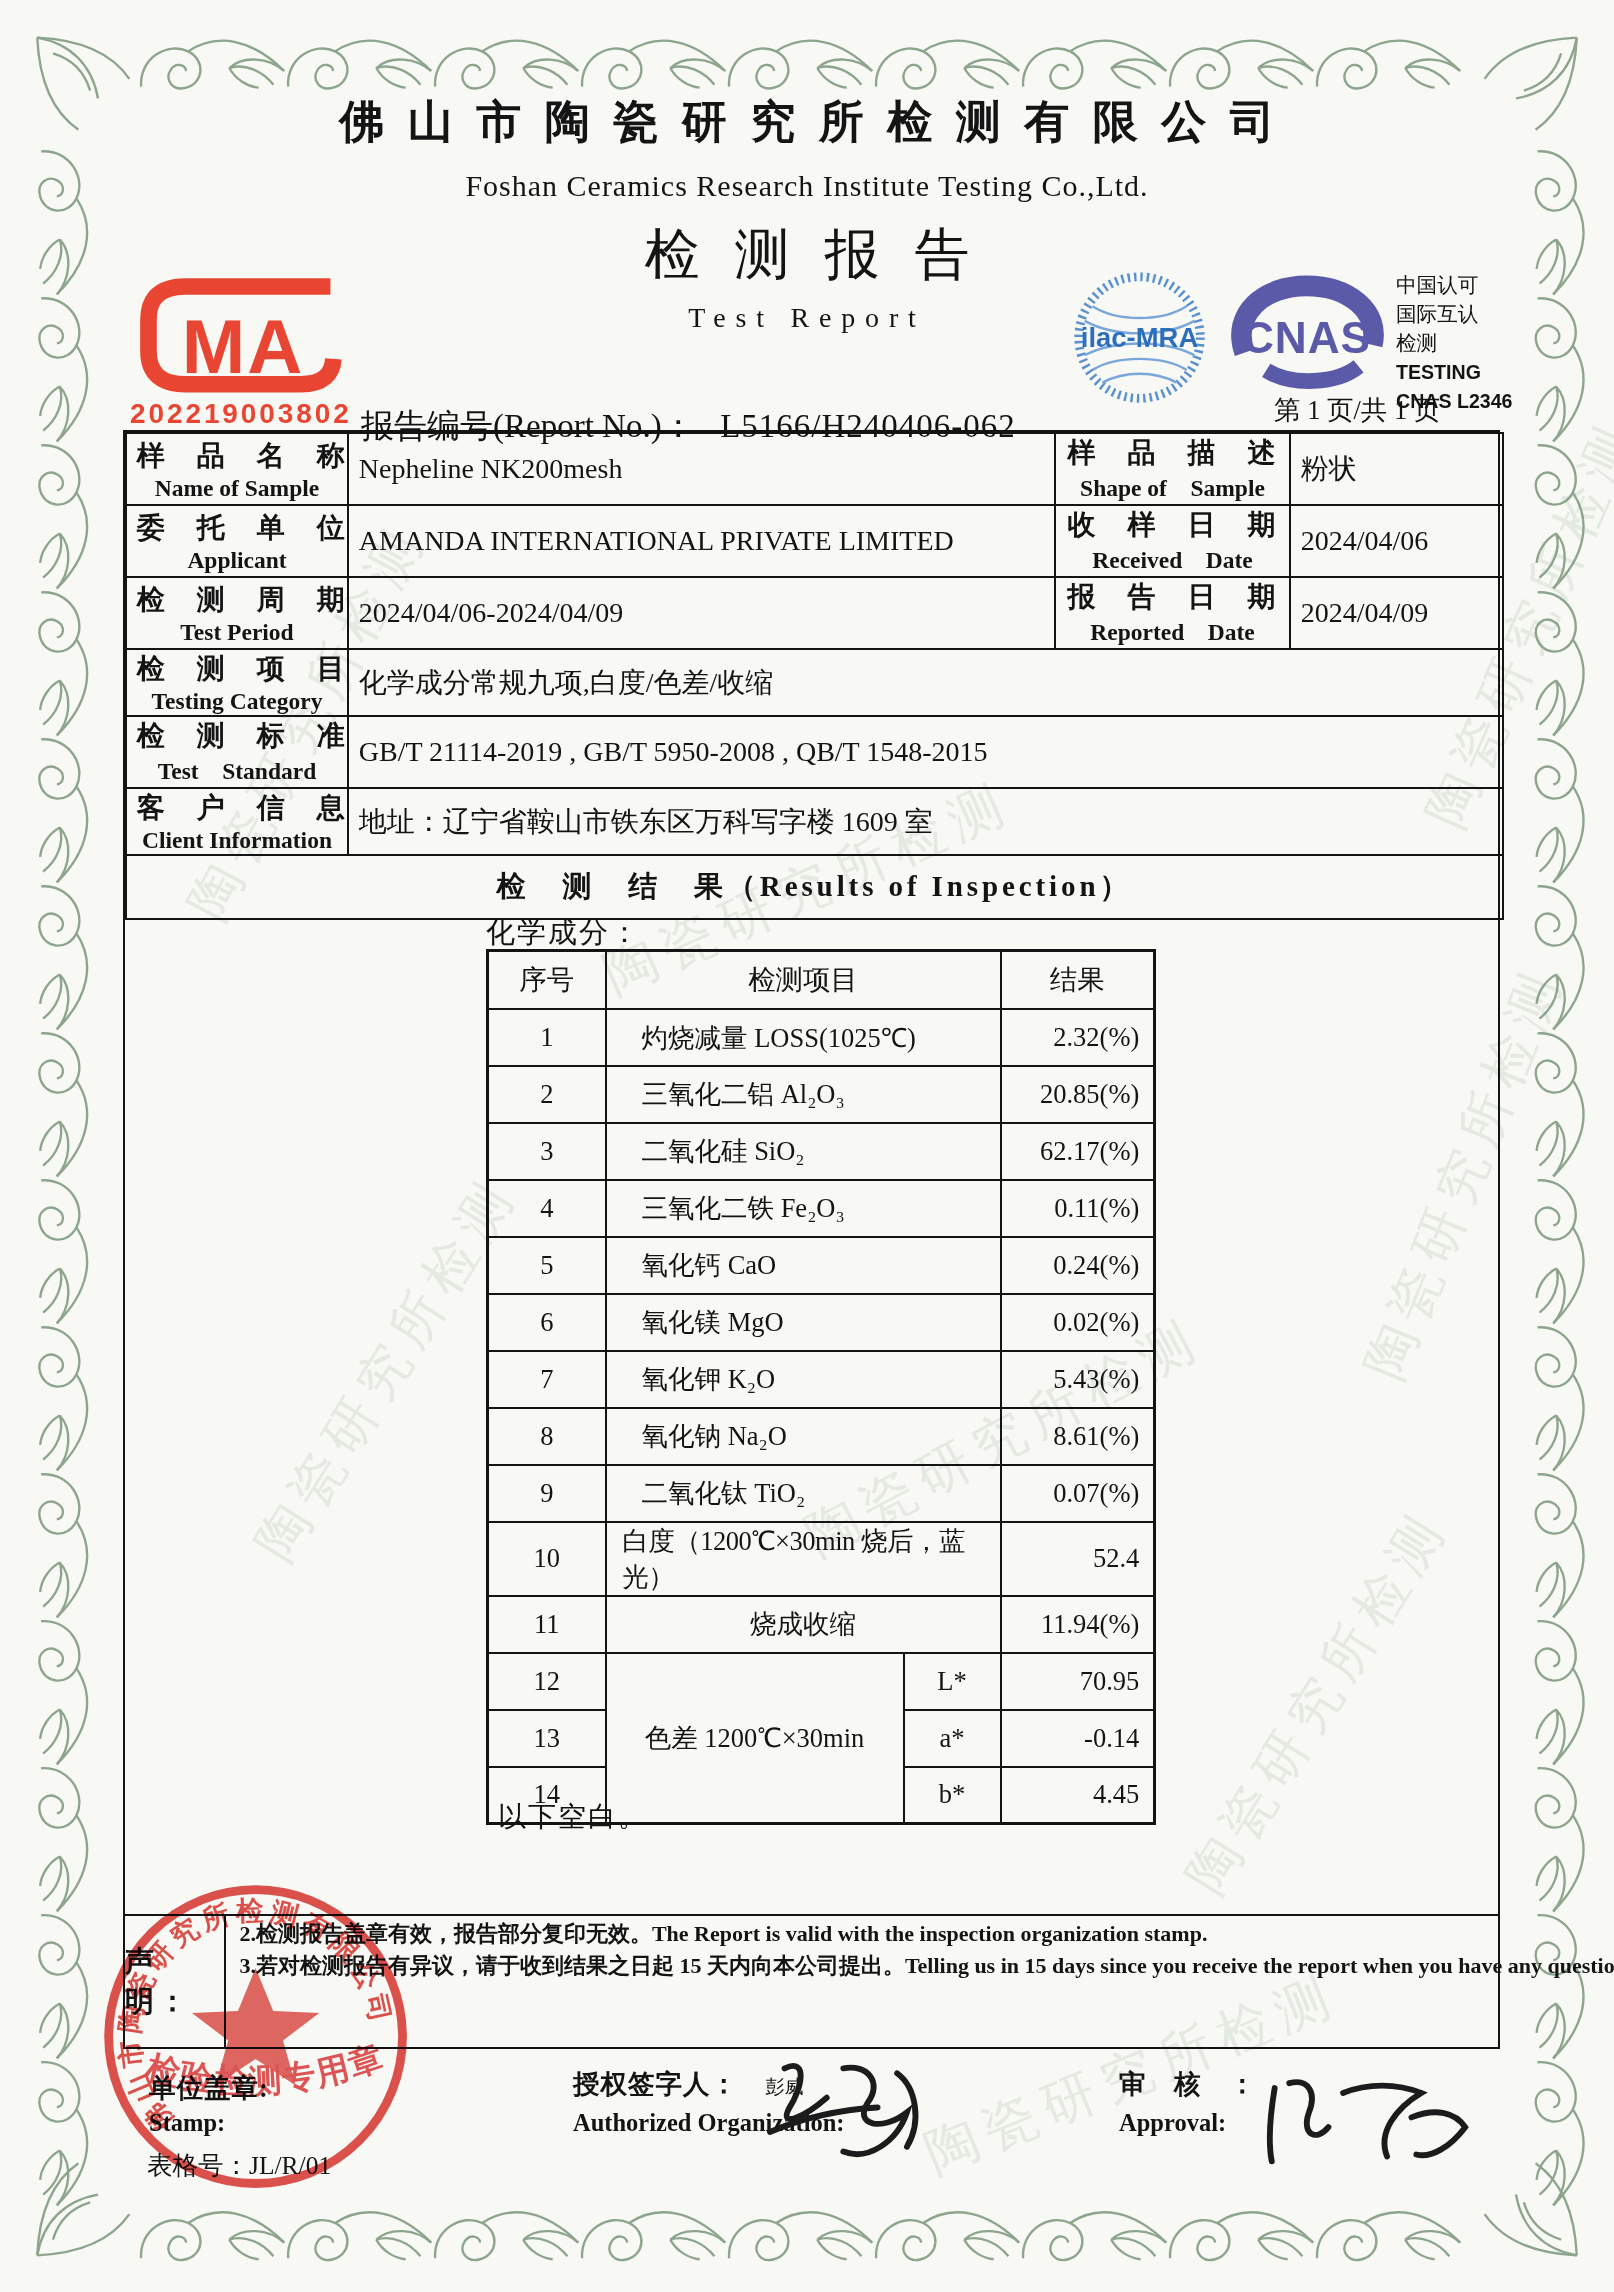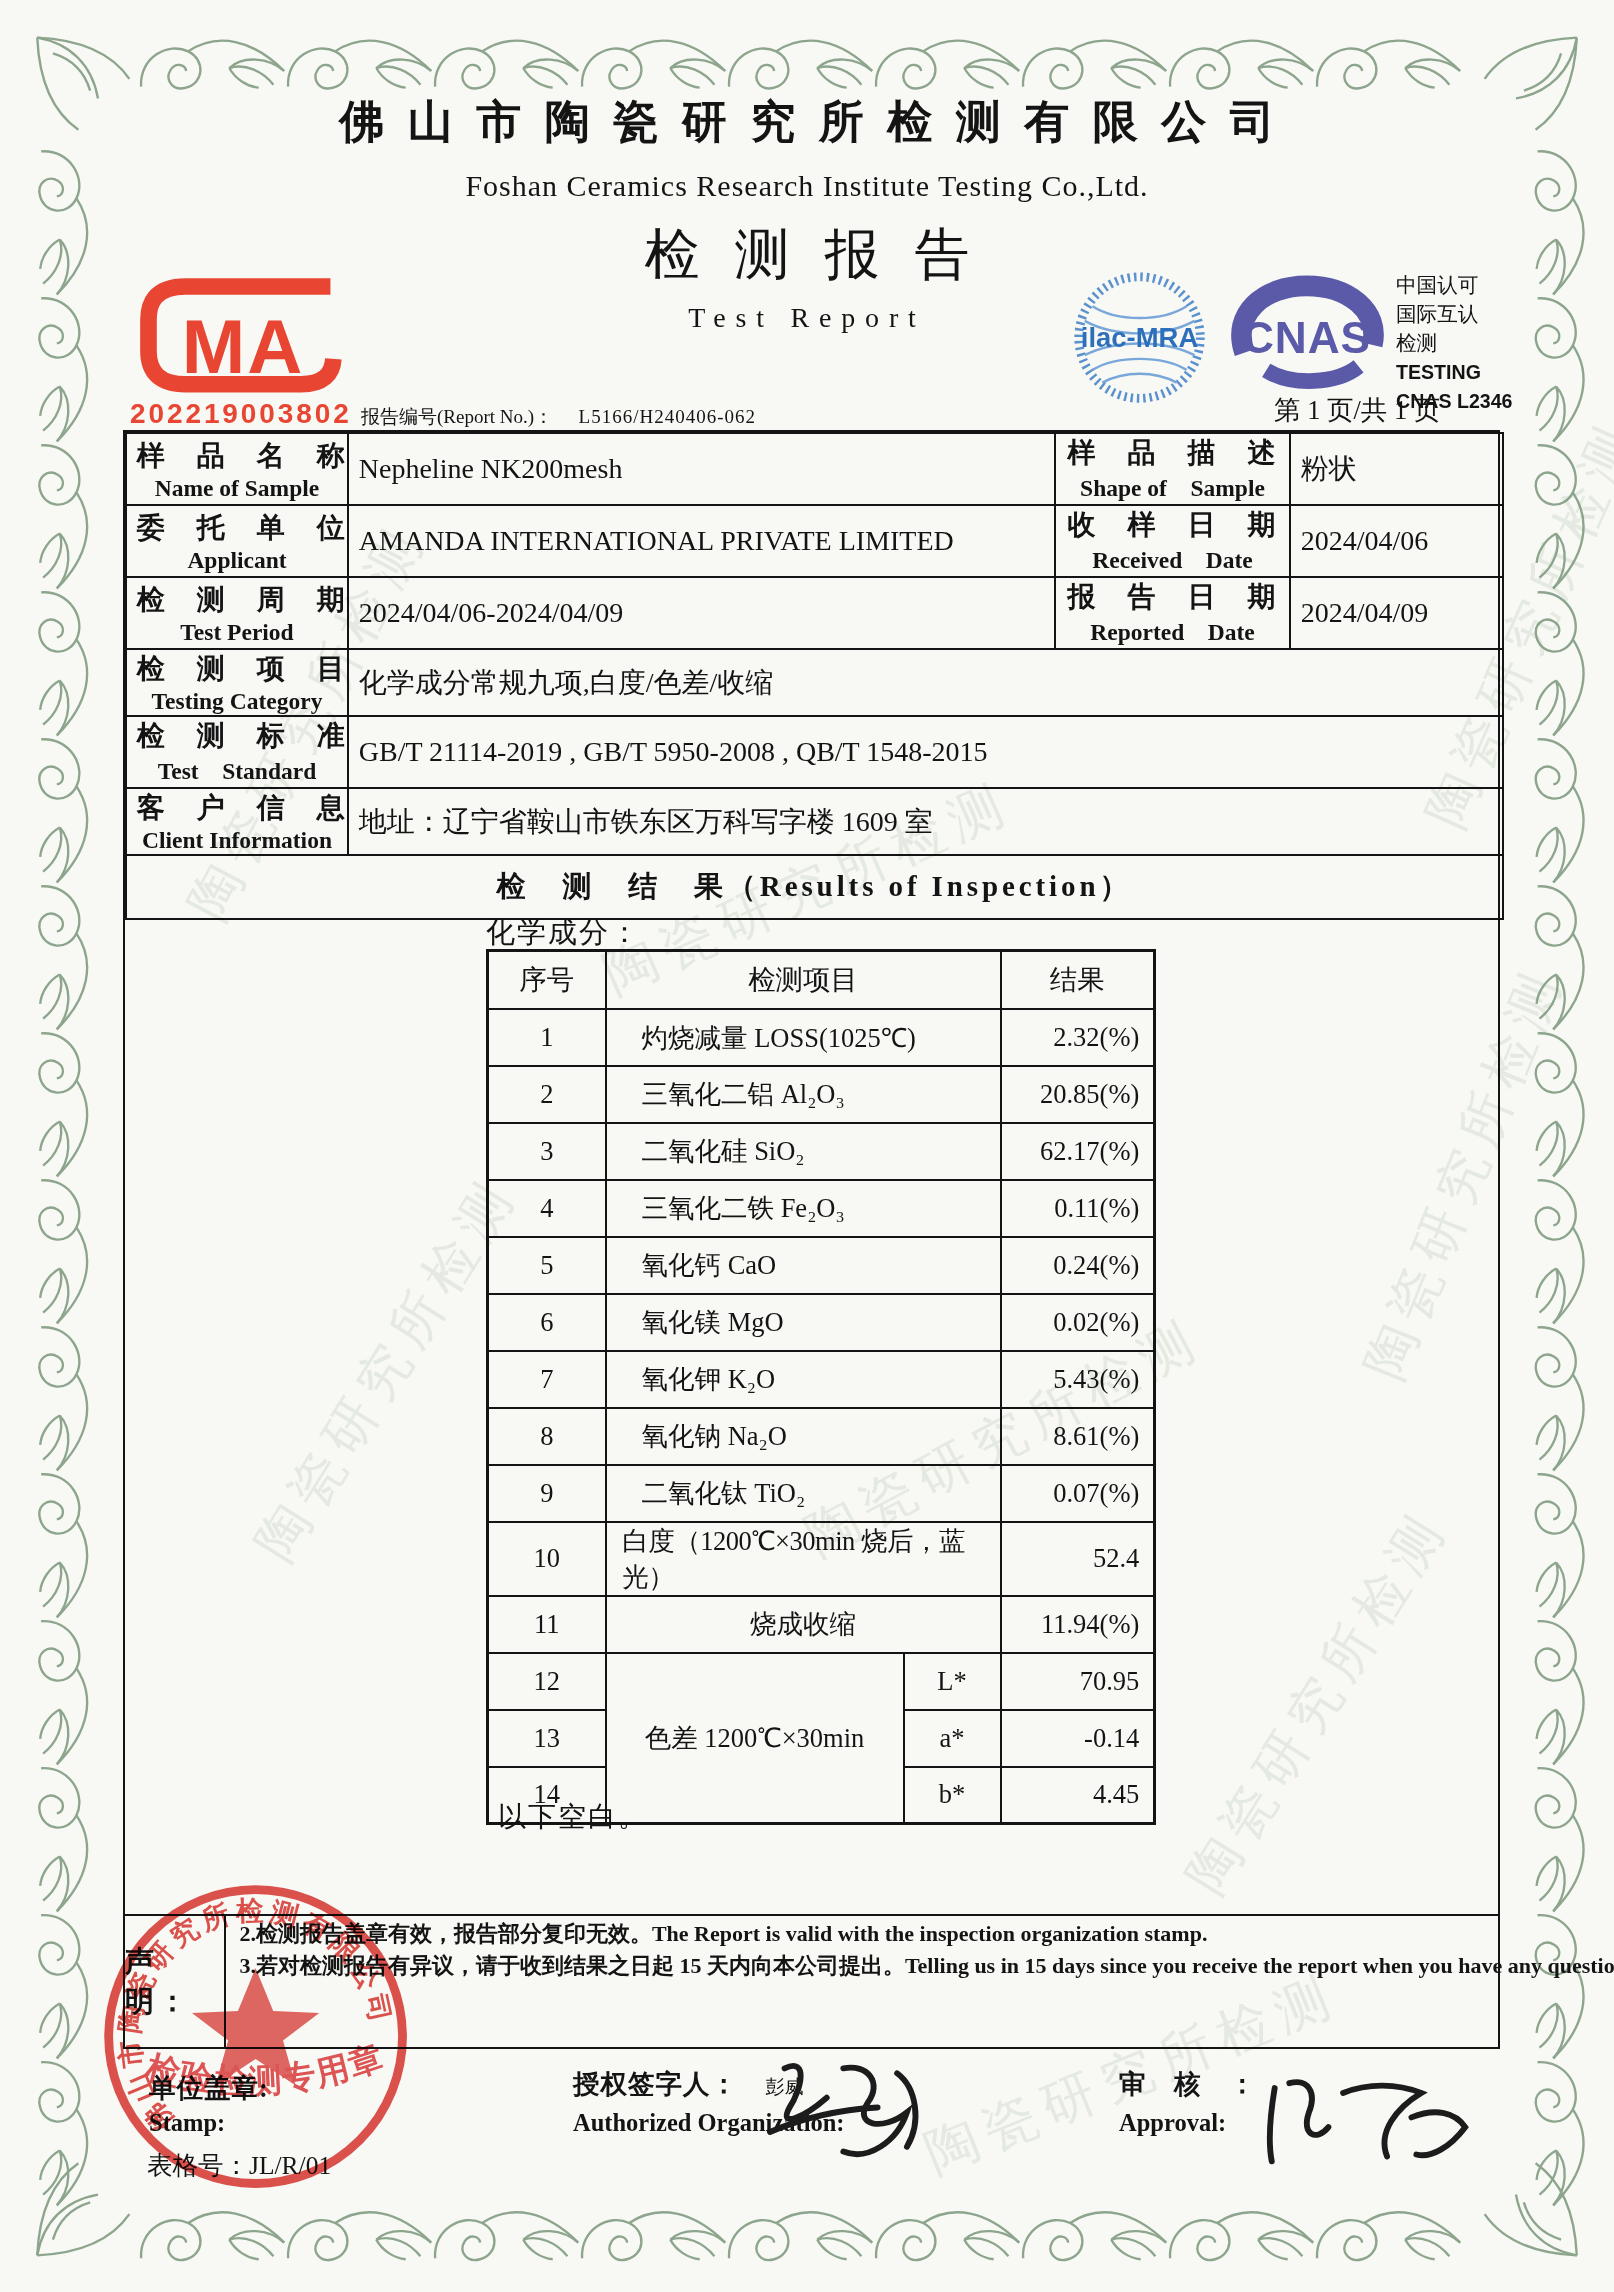--- a/index.html
+++ b/index.html
@@ -13,21 +13,21 @@
   .ctr { left:0; right:0; text-align:center; }
 
   
   .company-cn { top:92px; font-size:45px; font-weight:bold; letter-spacing:23.5px; text-indent:23.5px; }
   .company-en { top:169px; font-size:30px; letter-spacing:1px; }
   .title-cn   { top:218px; font-size:55px; font-weight:normal; letter-spacing:35px; text-indent:35px; }
   .title-en   { top:302px; font-size:28px; letter-spacing:9.8px; }
 
   .cma-number { left:130px; top:398px; font-family:"Liberation Sans",sans-serif;
                 font-weight:bold; font-size:28px; letter-spacing:2.9px; color:#e84632; }
-  .report-no  { left:361px; top:404px; font-size:19px; }
+  .report-no  { left:361px; top:404px; font-size:33px; }
   .report-no b{ font-weight:normal; margin-left:25.5px; letter-spacing:1px; }
   .page-ind   { left:1274px; top:392px; font-size:26.5px; }
 
   .accred-text { left:1396px; top:271px; font-size:20.6px; line-height:29px; }
   .accred-text .en { font-family:"Liberation Sans",sans-serif; font-weight:bold; font-size:19.6px; }
 
   
   .bigbox { left:123px; top:430px; width:1377px; height:1619px; border:2.9px solid #141414; }
 
   table { border-collapse:collapse; table-layout:fixed; }

